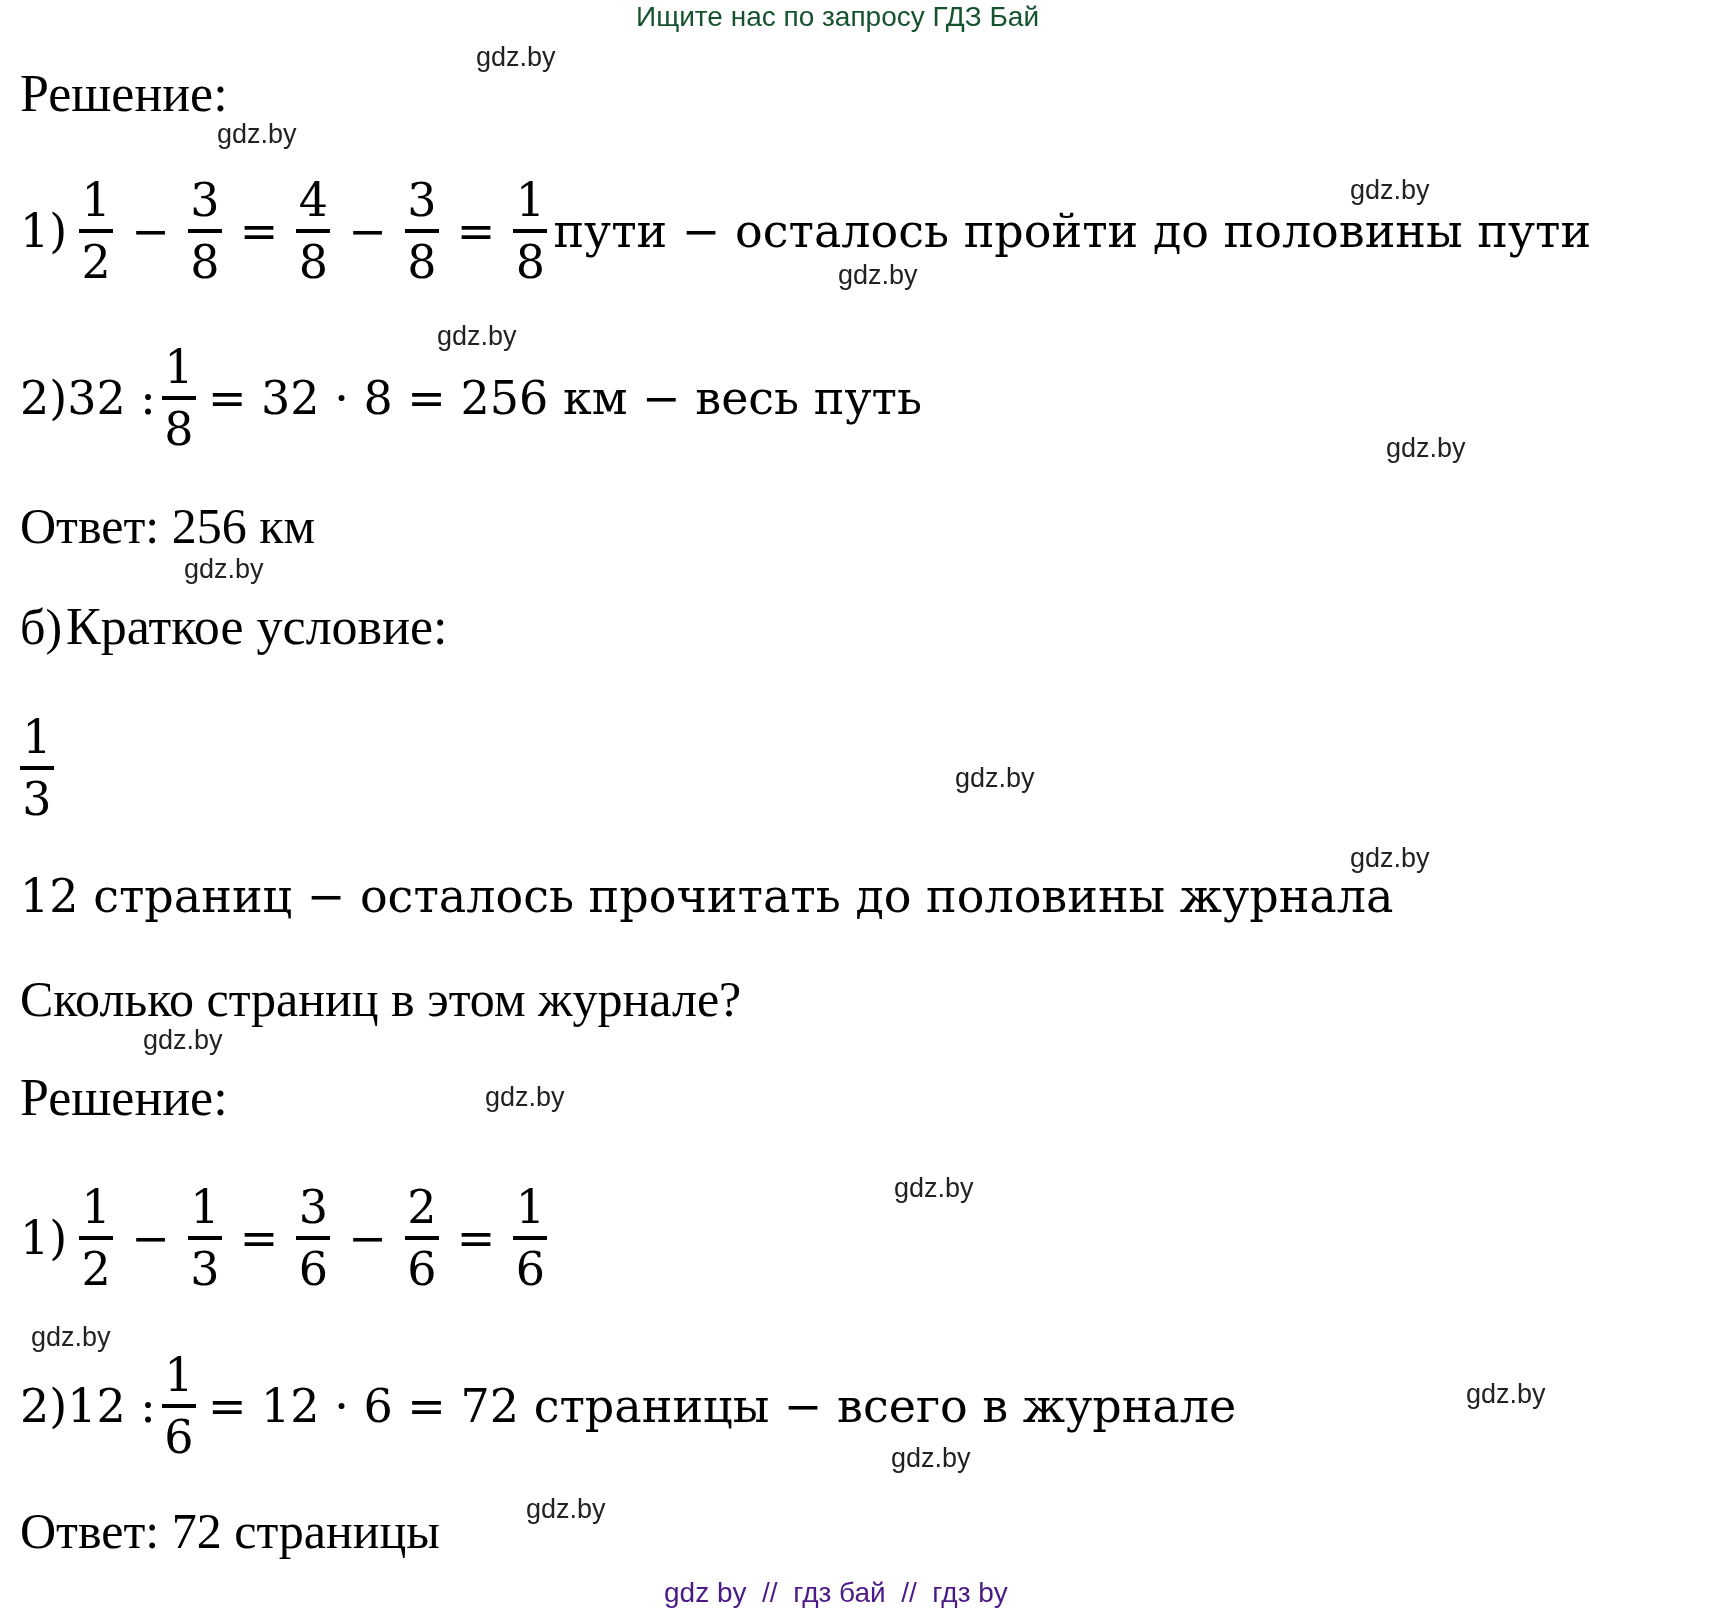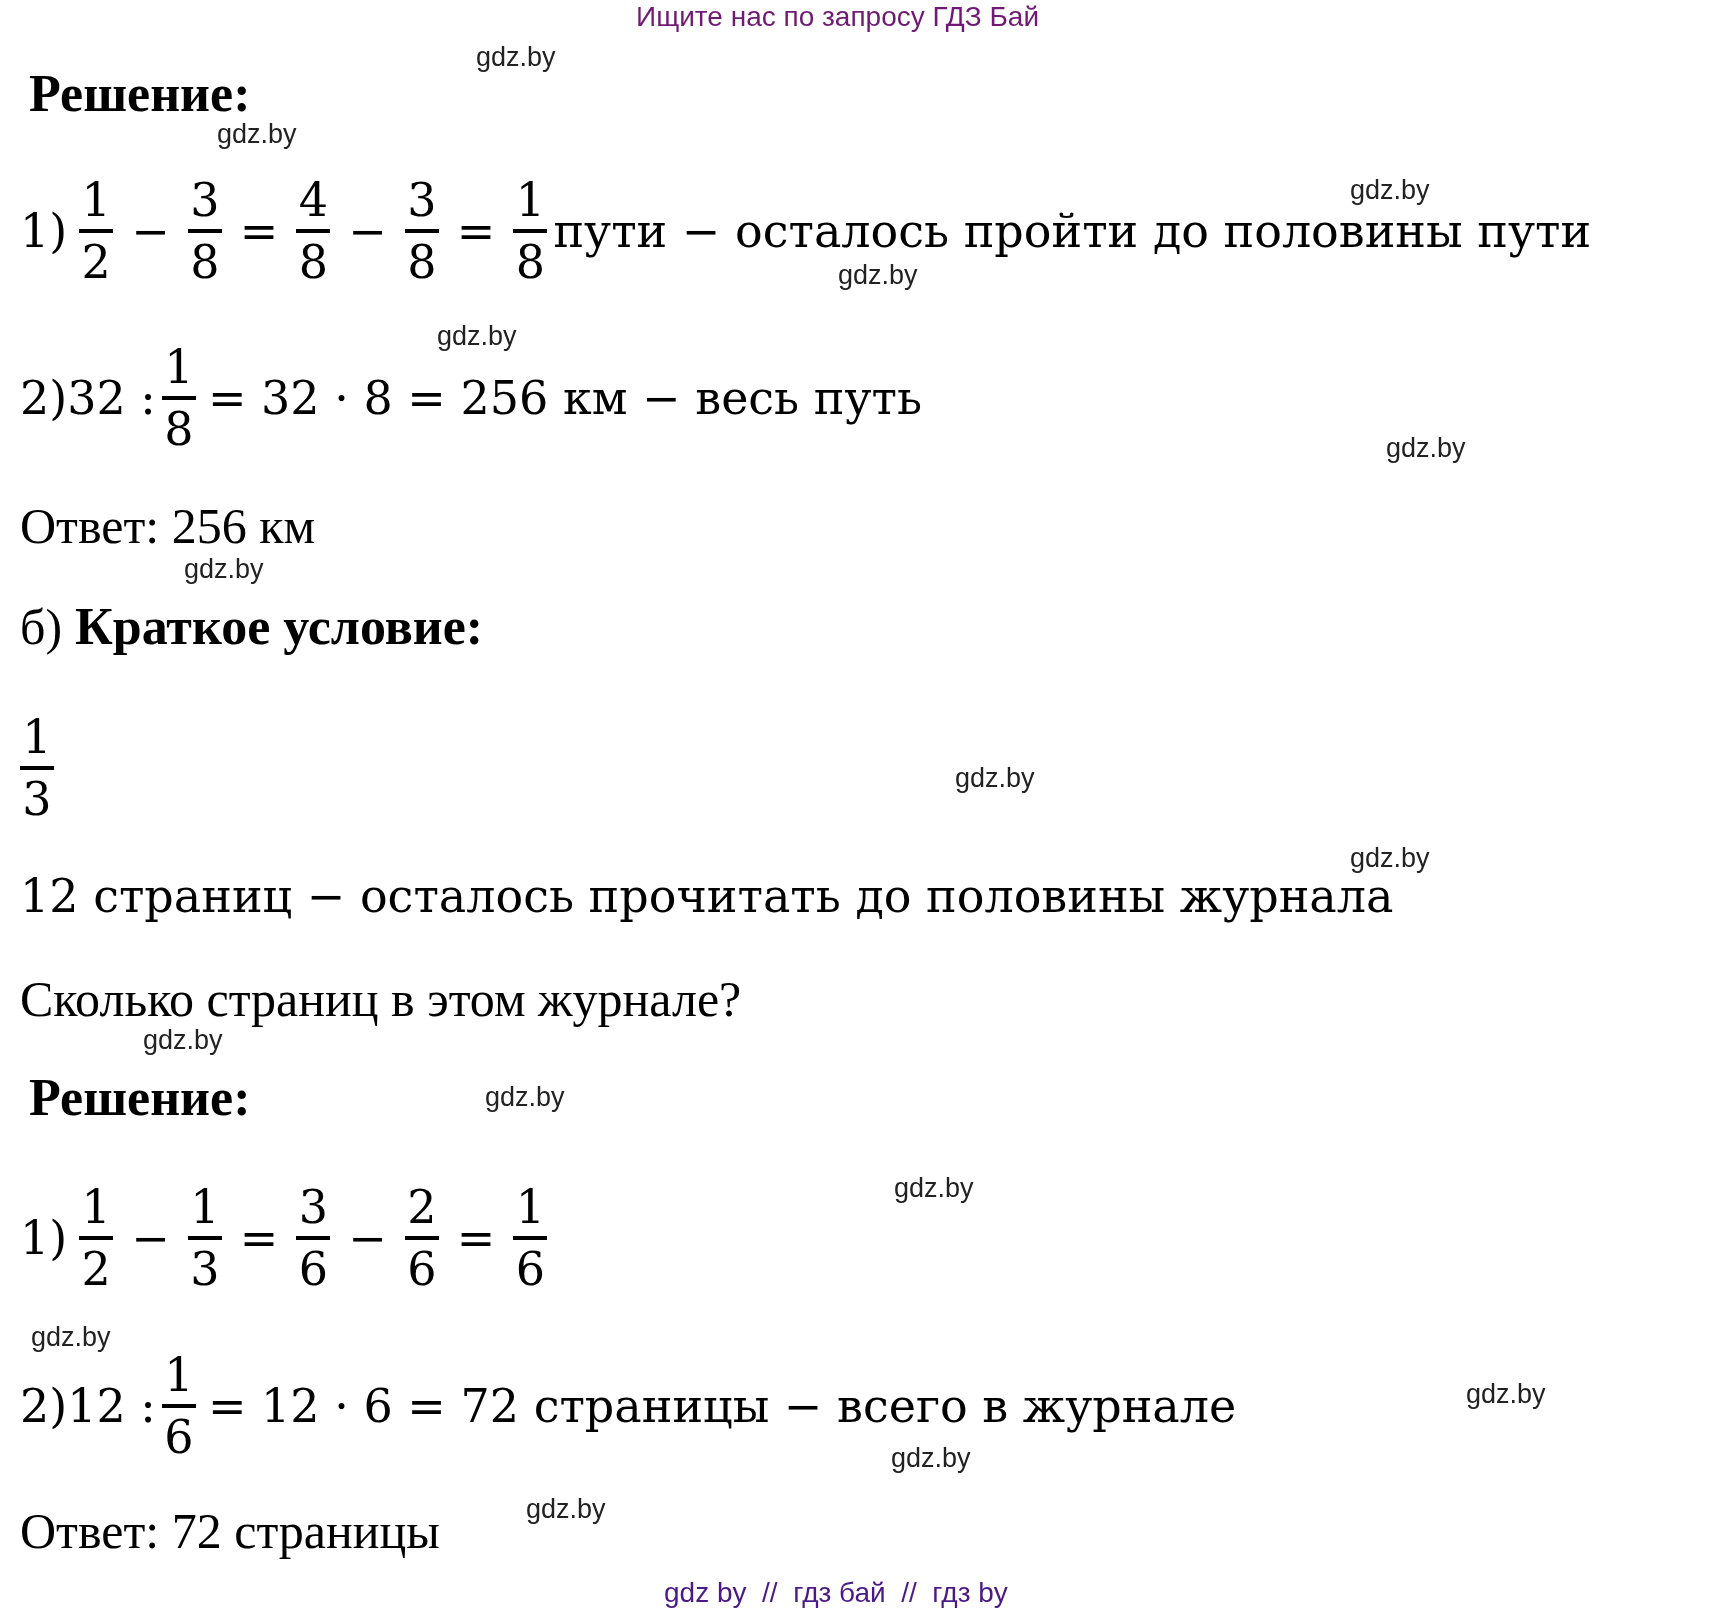--- a/index.html
+++ b/index.html
@@ -1,35 +1,35 @@
 <!DOCTYPE html>
 <html><head>
 <meta charset="utf-8">
 <style>
   html, body { margin:0; padding:0; background:#ffffff; }
   body { width:1715px; height:1613px; position:relative; overflow:hidden; font-family:"Liberation Serif", serif; color:#000; }
   .abs { position:absolute; white-space:nowrap; }
   .banner { font-family:"Liberation Sans", sans-serif; font-size:28px; line-height:30px; }
   .wm { font-family:"Liberation Sans", sans-serif; font-size:27px; color:#222; line-height:28px; }
-  .heading { font-weight:bold; font-size:52px; line-height:56px;margin-left:9px; }
+  .heading { font-weight:normal; font-size:52px; line-height:56px; }
   .math { font-family:"DejaVu Serif", "Liberation Serif", serif; font-size:46px; display:flex; align-items:center; height:140px; }
   .math .seg { display:inline-block; }
   .frac { display:inline-flex; flex-direction:column; align-items:center; margin:0 6px; line-height:1; }
   .frac .num { padding-bottom:6px; }
   .frac .bar { width:34px; height:4px; background:#000; }
   .frac .den { padding-top:6px; }
   .op { margin:0 12px; }
   .tnr { font-family:"Liberation Serif", serif; font-size:50px; line-height:56px; }
   .cambria { font-family:"DejaVu Serif", serif; font-size:44px; line-height:52px; }
   .footer { font-family:"Liberation Sans", sans-serif; font-size:28px; line-height:30px; }
 </style>
 </head>
 <body>
 
-<div class="abs banner" style="left:636px; top:2px; color:#701a75;">Ищите нас по запросу ГДЗ Бай</div>
+<div class="abs banner" style="left:636px; top:2px; color:#14532d;">Ищите нас по запросу ГДЗ Бай</div>
 
 <div class="abs wm" style="left:476px; top:43px;">gdz.by</div>
 <div class="abs wm" style="left:217px; top:120px;">gdz.by</div>
 <div class="abs wm" style="left:1350px; top:176px;">gdz.by</div>
 <div class="abs wm" style="left:838px; top:261px;">gdz.by</div>
 <div class="abs wm" style="left:437px; top:322px;">gdz.by</div>
 <div class="abs wm" style="left:1386px; top:434px;">gdz.by</div>
 <div class="abs wm" style="left:184px; top:555px;">gdz.by</div>
 <div class="abs wm" style="left:955px; top:764px;">gdz.by</div>
 <div class="abs wm" style="left:1350px; top:844px;">gdz.by</div>

